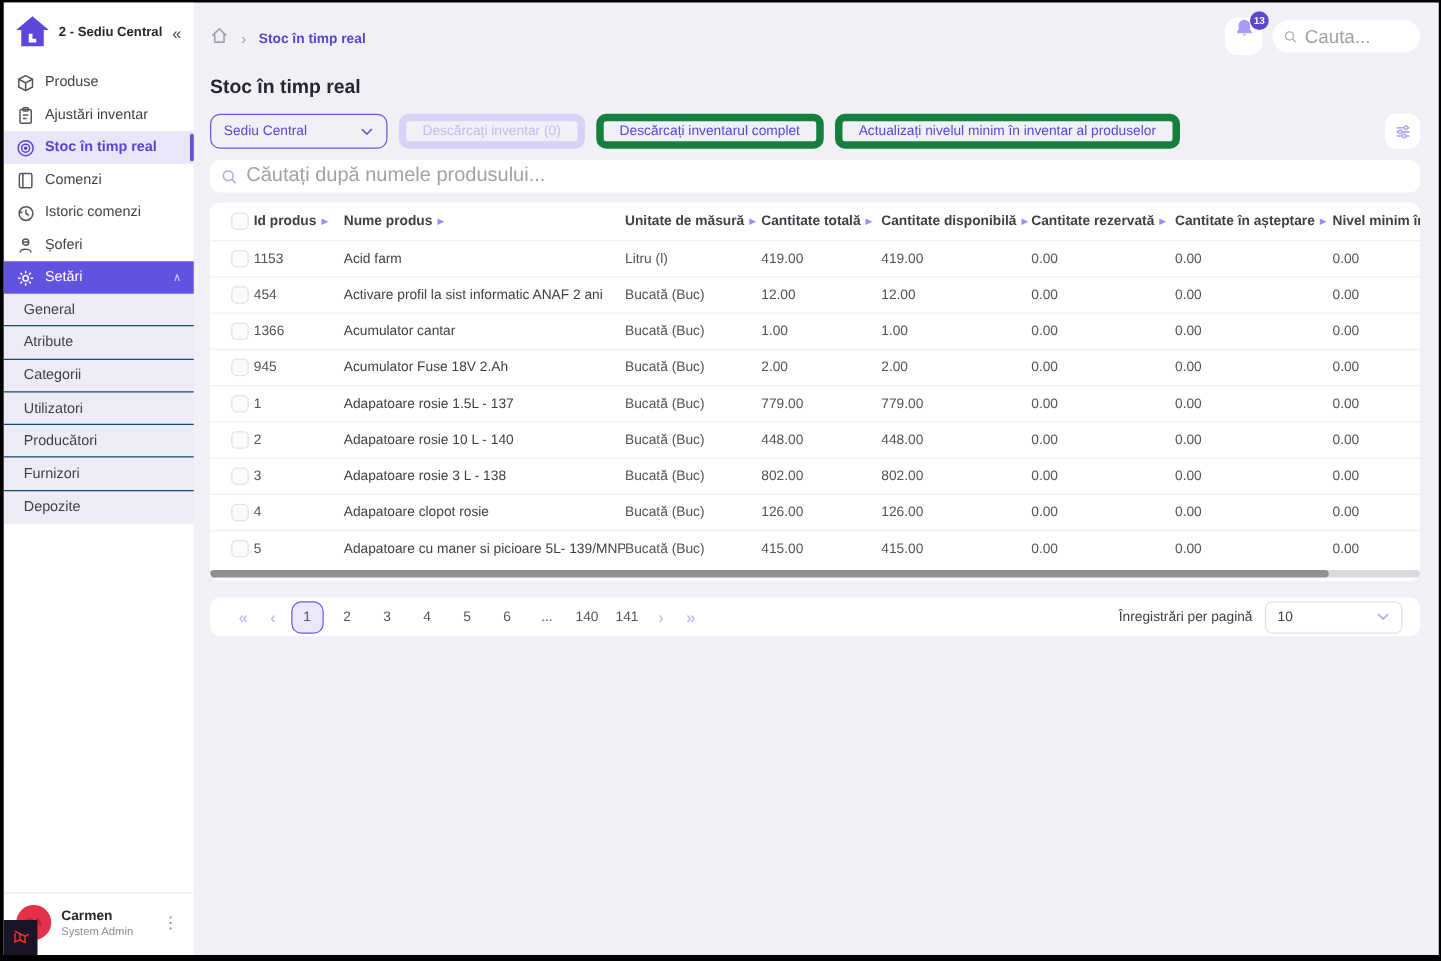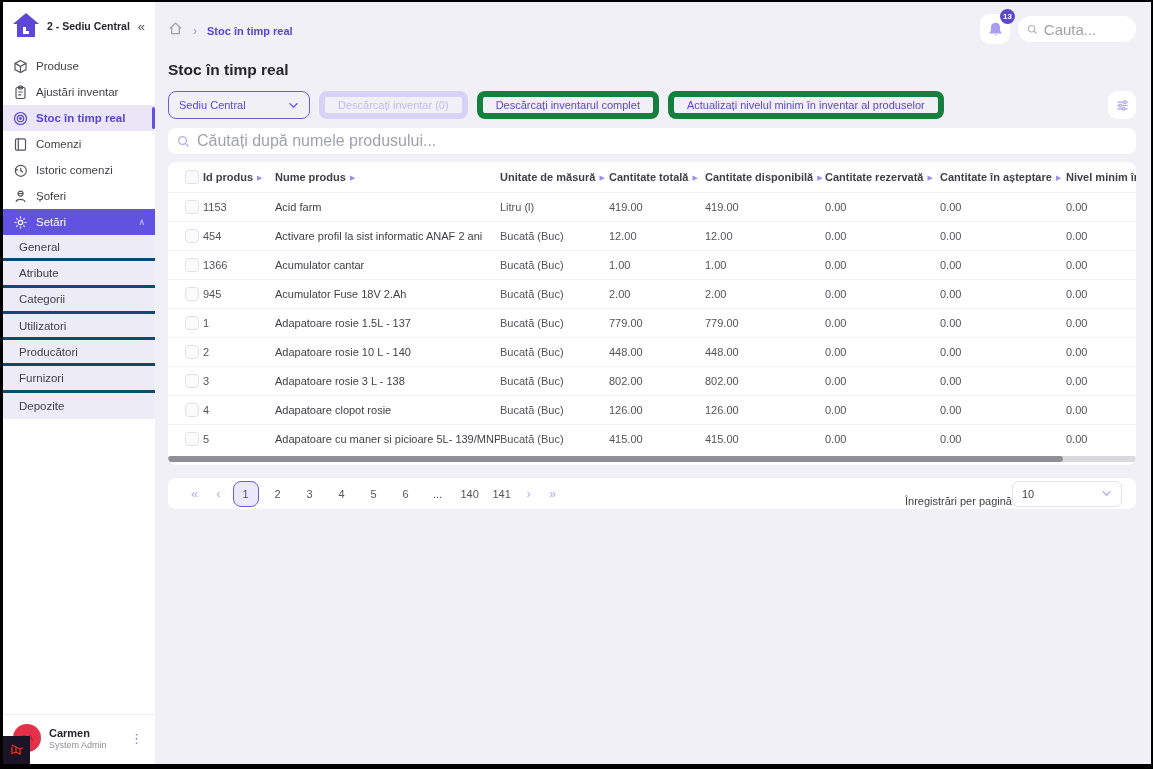--- a/index.html
+++ b/index.html
@@ -19,40 +19,40 @@
           color:#3f3f46; cursor:pointer; position:relative; }
   .item .ic { width:15px; height:15px; flex:none; color:#55555e; display:flex; align-items:center; justify-content:center; }
   .item.active { background:#eae6f8; color:#5546d2; font-weight:bold; }
   .item.active .ic { color:#5546d2; }
   .item.active::after { content:""; position:absolute; right:0; top:2px; bottom:2px; width:3px; background:#6152e0; border-radius:2px; }
   .item.expanded { background:#6152e0; color:#fff; font-weight:500; }
   .item.expanded .ic { color:#fff; }
   .item .chev-up { margin-left:auto; font-size:9px; color:#d9d3f8; }
   .submenu { background:#edebf6; }
   .subitem { height:26.3px; display:flex; align-items:center; padding-left:16px; font-size:11.5px; color:#3f3f46;
-             border-bottom:3px solid #0c4a6e; cursor:pointer; }
+             border-bottom:1px solid #0c4a6e; cursor:pointer; }
   .subitem:last-child { border-bottom:none; }
   .side-bottom { margin-top:auto; border-top:1px solid #ececf1; padding:9px 8px 12px 10px; display:flex; align-items:center; gap:8px; }
   .avatar { width:28px; height:28px; border-radius:50%; background:#e5304a; color:#b01f33; font-size:9px; font-weight:bold;
             display:flex; align-items:center; justify-content:center; flex:none; }
   .uinfo { flex:1; }
   .uname { font-size:11px; font-weight:bold; color:#26262e; }
   .urole { font-size:9px; color:#8c8c96; margin-top:1px; }
   .dots { color:#8b80d8; font-size:13px; cursor:pointer; padding:0 4px; }
   .laravel { position:absolute; left:0; bottom:0; width:27px; height:28px; background:#1b1426; display:flex;
              align-items:center; justify-content:center; }
 
   
   .main { flex:1; padding:0 15px 0 13px; position:relative; }
   .topbar { display:flex; align-items:flex-start; margin-top:12px; height:34px; }
   .crumbs { display:flex; align-items:center; gap:10px; margin-top:7px; }
   .crumb-sep { color:#9ca3af; font-size:12px; }
   .crumb-cur { color:#5546d2; font-size:11px; font-weight:bold; }
   .top-right { margin-left:auto; display:flex; align-items:flex-start; gap:8px; }
-  .bellbox { width:30px; height:30px; background:#fff; border-radius:10px; display:flex; align-items:center;
+  .bellbox { width:30px; height:30px; background:#fff; border-radius:10px; display:flex; 
              justify-content:center; position:relative; cursor:pointer; }
   .badge { position:absolute; top:-5px; right:-5px; min-width:15px; height:15px; border-radius:8px; background:#5b49cc;
            color:#fff; font-size:8px; font-weight:bold; display:flex; align-items:center; justify-content:center; padding:0 3px; }
   .gsearch { width:118px; height:26px; background:#fff; border-radius:13px; display:flex; align-items:center; padding:0 9px; gap:6px; margin-top:2px; }
   .gsearch input { border:none; outline:none; width:100%; font-size:15px; color:#3f3f46; background:transparent; font-family:inherit; }
   .gsearch input::placeholder, .tsearch input::placeholder { color:#a1a1ab; }
   .page-title { font-size:15.5px; font-weight:bold; color:#26262e; margin-top:13px; }
   .btnrow { display:flex; gap:9px; margin-top:12px; align-items:center; }
   .btn { height:28px; border:6px solid #15803d; border-radius:8px; background:transparent; color:#5847d6; font-size:11px;
          font-weight:500; padding:0 13px; cursor:pointer; font-family:inherit; }
@@ -76,21 +76,21 @@
   .sort { color:#9a8cf0; font-size:7px; margin-left:4px; vertical-align:1px; cursor:pointer; }
   .hscroll { height:6px; width:968px; background:#d9d9de; border-radius:3px; margin-top:3px; position:relative; }
   .hthumb { position:absolute; left:0; top:0; height:6px; width:92.5%; background:#8f8f95; border-radius:3px; cursor:pointer; }
 
   
   .pagebar { margin-top:13px; height:31px; background:#fff; border-radius:8px; display:flex; align-items:center; padding:0 14px; }
   .pgchev { color:#b6aceb; font-size:13px; padding:0 9px; cursor:pointer; }
   .pgnum { min-width:26px; height:26px; display:flex; align-items:center; justify-content:center; font-size:11px;
            color:#55555e; margin:0 3px; cursor:pointer; border-radius:8px; }
   .pgnum.active { border:1.5px solid #6c5be0; background:#ece8fb; }
-  .perpage { margin-left:auto; display:flex; align-items:flex-end; }
+  .perpage { margin-left:auto; display:flex; align-items:center; gap:10px; }
   .pp-label { font-size:11px; color:#3f3f46; }
   .pp-select { width:110px; height:26px; background:#fff; border:1px solid #e2e2e7; border-radius:6px; display:flex;
                align-items:center; justify-content:space-between; padding:0 9px; font-size:11px; color:#3f3f46; cursor:pointer; }
 </style>
 </head>
 <body>
 
 <div class="screen">
 
   <aside class="sidebar">

